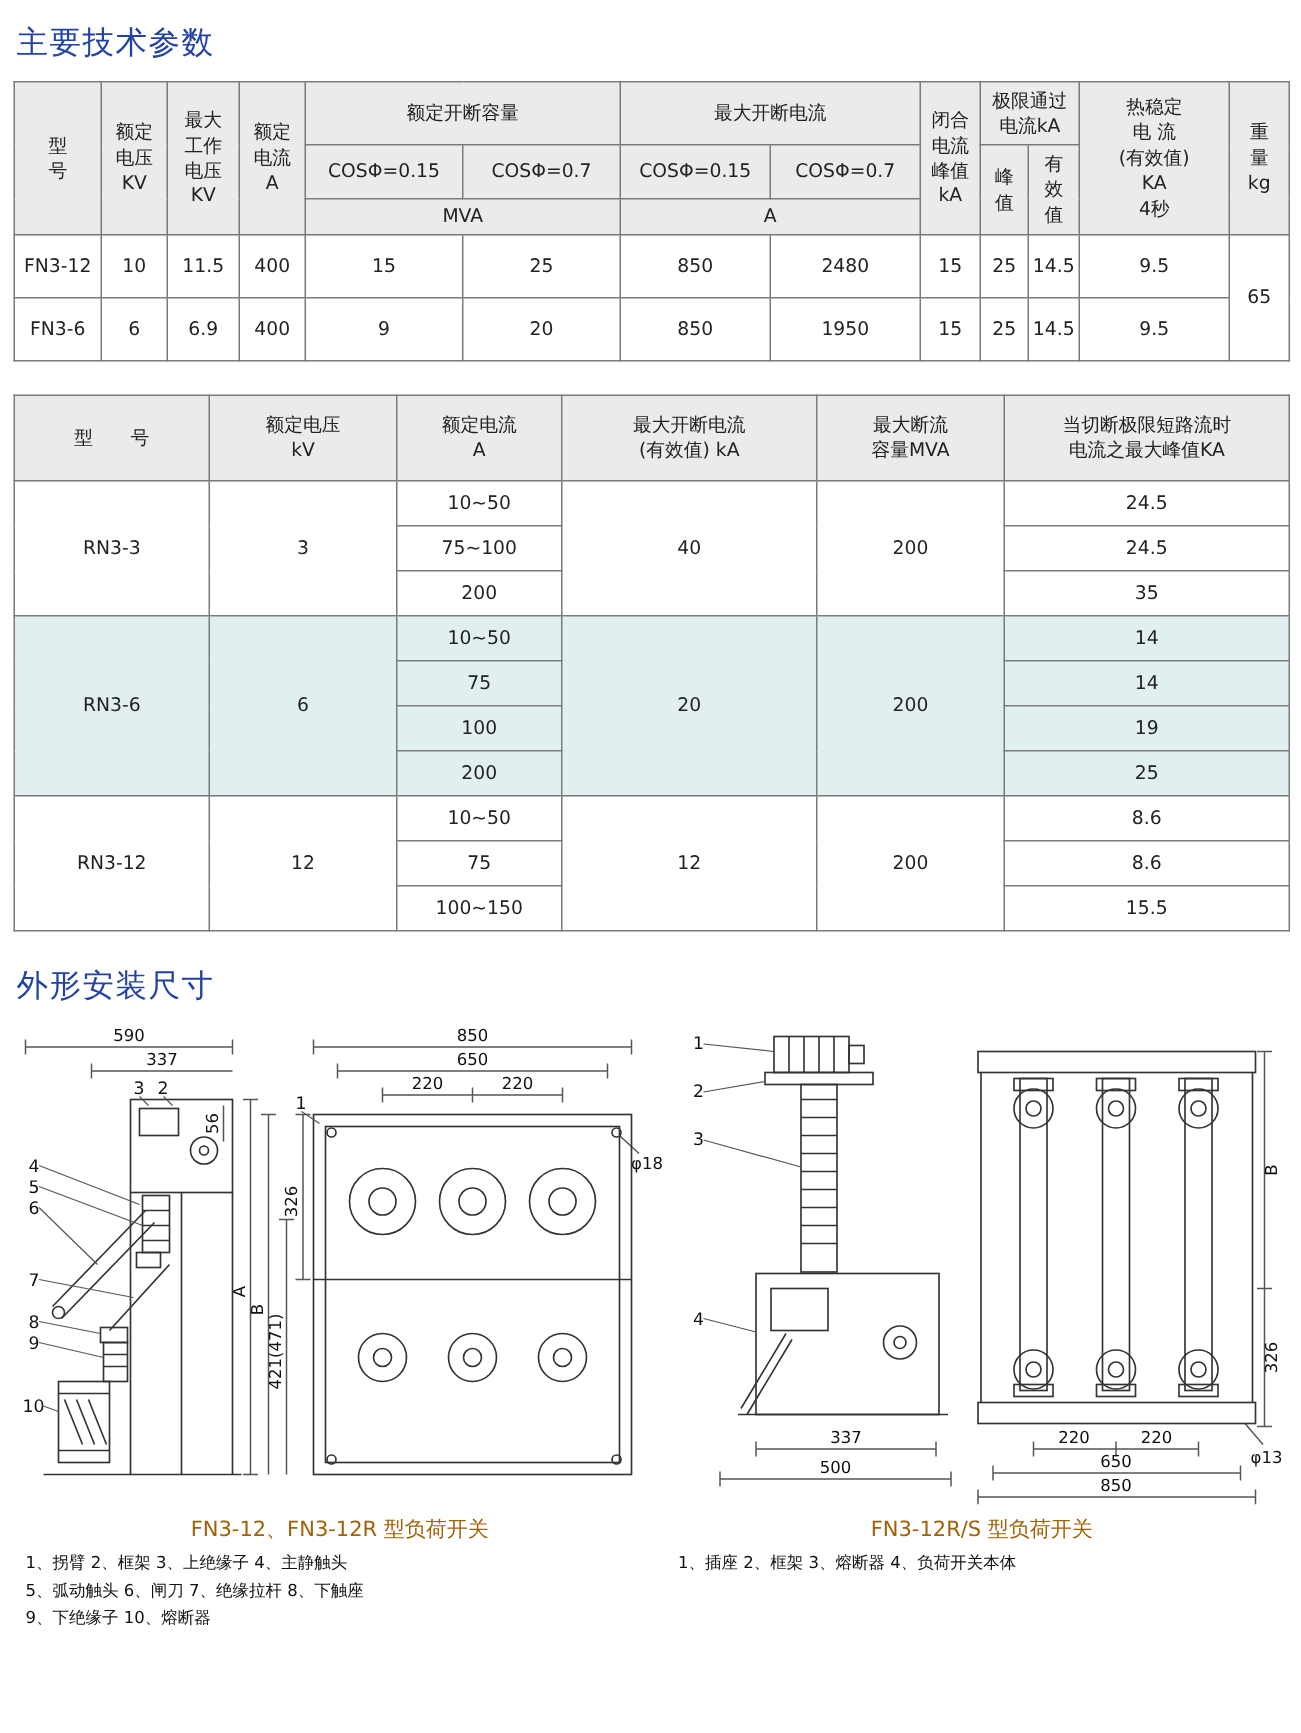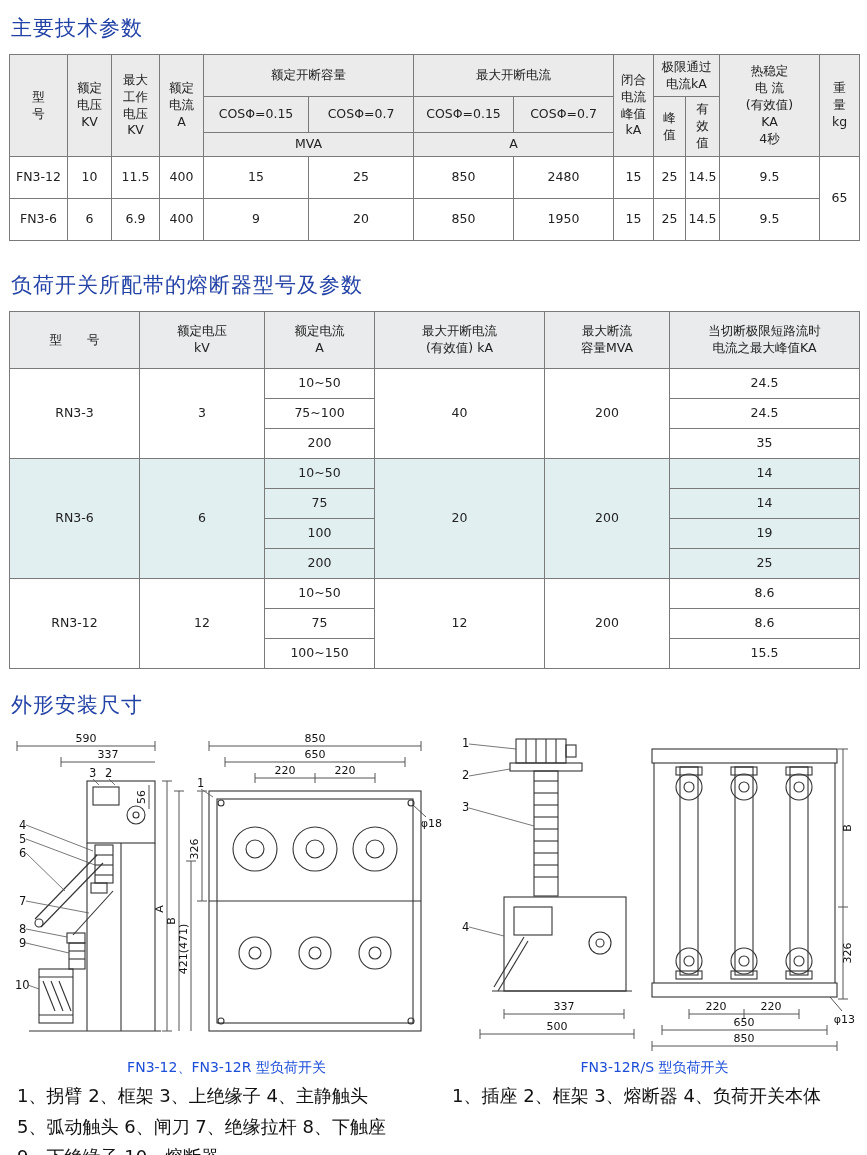--- a/index.html
+++ b/index.html
@@ -11,22 +11,22 @@
      padding:1px 1px;white-space:pre-line;line-height:1.35;}
   .t1 tr.h1 td,.t1 tr.h2 td,.t1 tr.h3 td{background:#ebebeb;}
   .t2 tr.hdr td{background:#e9ebec;height:54px;}
   .t1 tr.h1{height:42px;} .t1 tr.h2{height:36px;} .t1 tr.h3{height:24px;}
   .t1 tr.data{height:42px;}
   .t2 tr.data{height:30px;}
   .t2 tr.cyan td{background:#e2eff0;}
   .gap1{height:22px;} .gap2{height:14px;}
   .drawings{display:flex;flex-direction:row;gap:8px;margin-top:2px;}
   .dcol{display:flex;flex-direction:column;}
-  .caption{text-align:center;font-size:14px;margin-top:8px;color:#1d4ed8;}
-  .notes{font-size:18px;line-height:1.7;margin-top:4px;padding-left:8px;color:#111;}
+  .caption{text-align:center;font-size:14px;margin-top:8px;color:#a16207;}
+  .notes{font-size:11px;line-height:1.7;margin-top:4px;padding-left:8px;color:#111;}
   .notes.center{padding-left:0;}
   svg{display:block;}
   .dim line{stroke:#555;stroke-width:1;}
   .dim text{font-size:11px;fill:#111;}
   .draw rect,.draw line,.draw circle,.draw polyline{stroke:#333;fill:none;stroke-width:1.1;}
   .callout text{font-size:11.5px;fill:#111;}
   .callout line{stroke:#555;stroke-width:0.8;}
 </style>
 </head>
 <body>
@@ -123,21 +123,20 @@
       <td>1950</td>
       <td>15</td>
       <td>25</td>
       <td>14.5</td>
       <td>9.5</td>
     </tr>
   </tbody>
     </table>
 
   <div class="gap1"></div>
-  <div class="sec-title">负荷开关所配带的熔断器型号及参数</div>
 
   <table class="t2">
     <colgroup>
       <col style="width:130px">
         <col style="width:125px">
         <col style="width:110px">
       <col style="width:170px">
         <col style="width:125px">
         <col style="width:190px">
     </colgroup>

